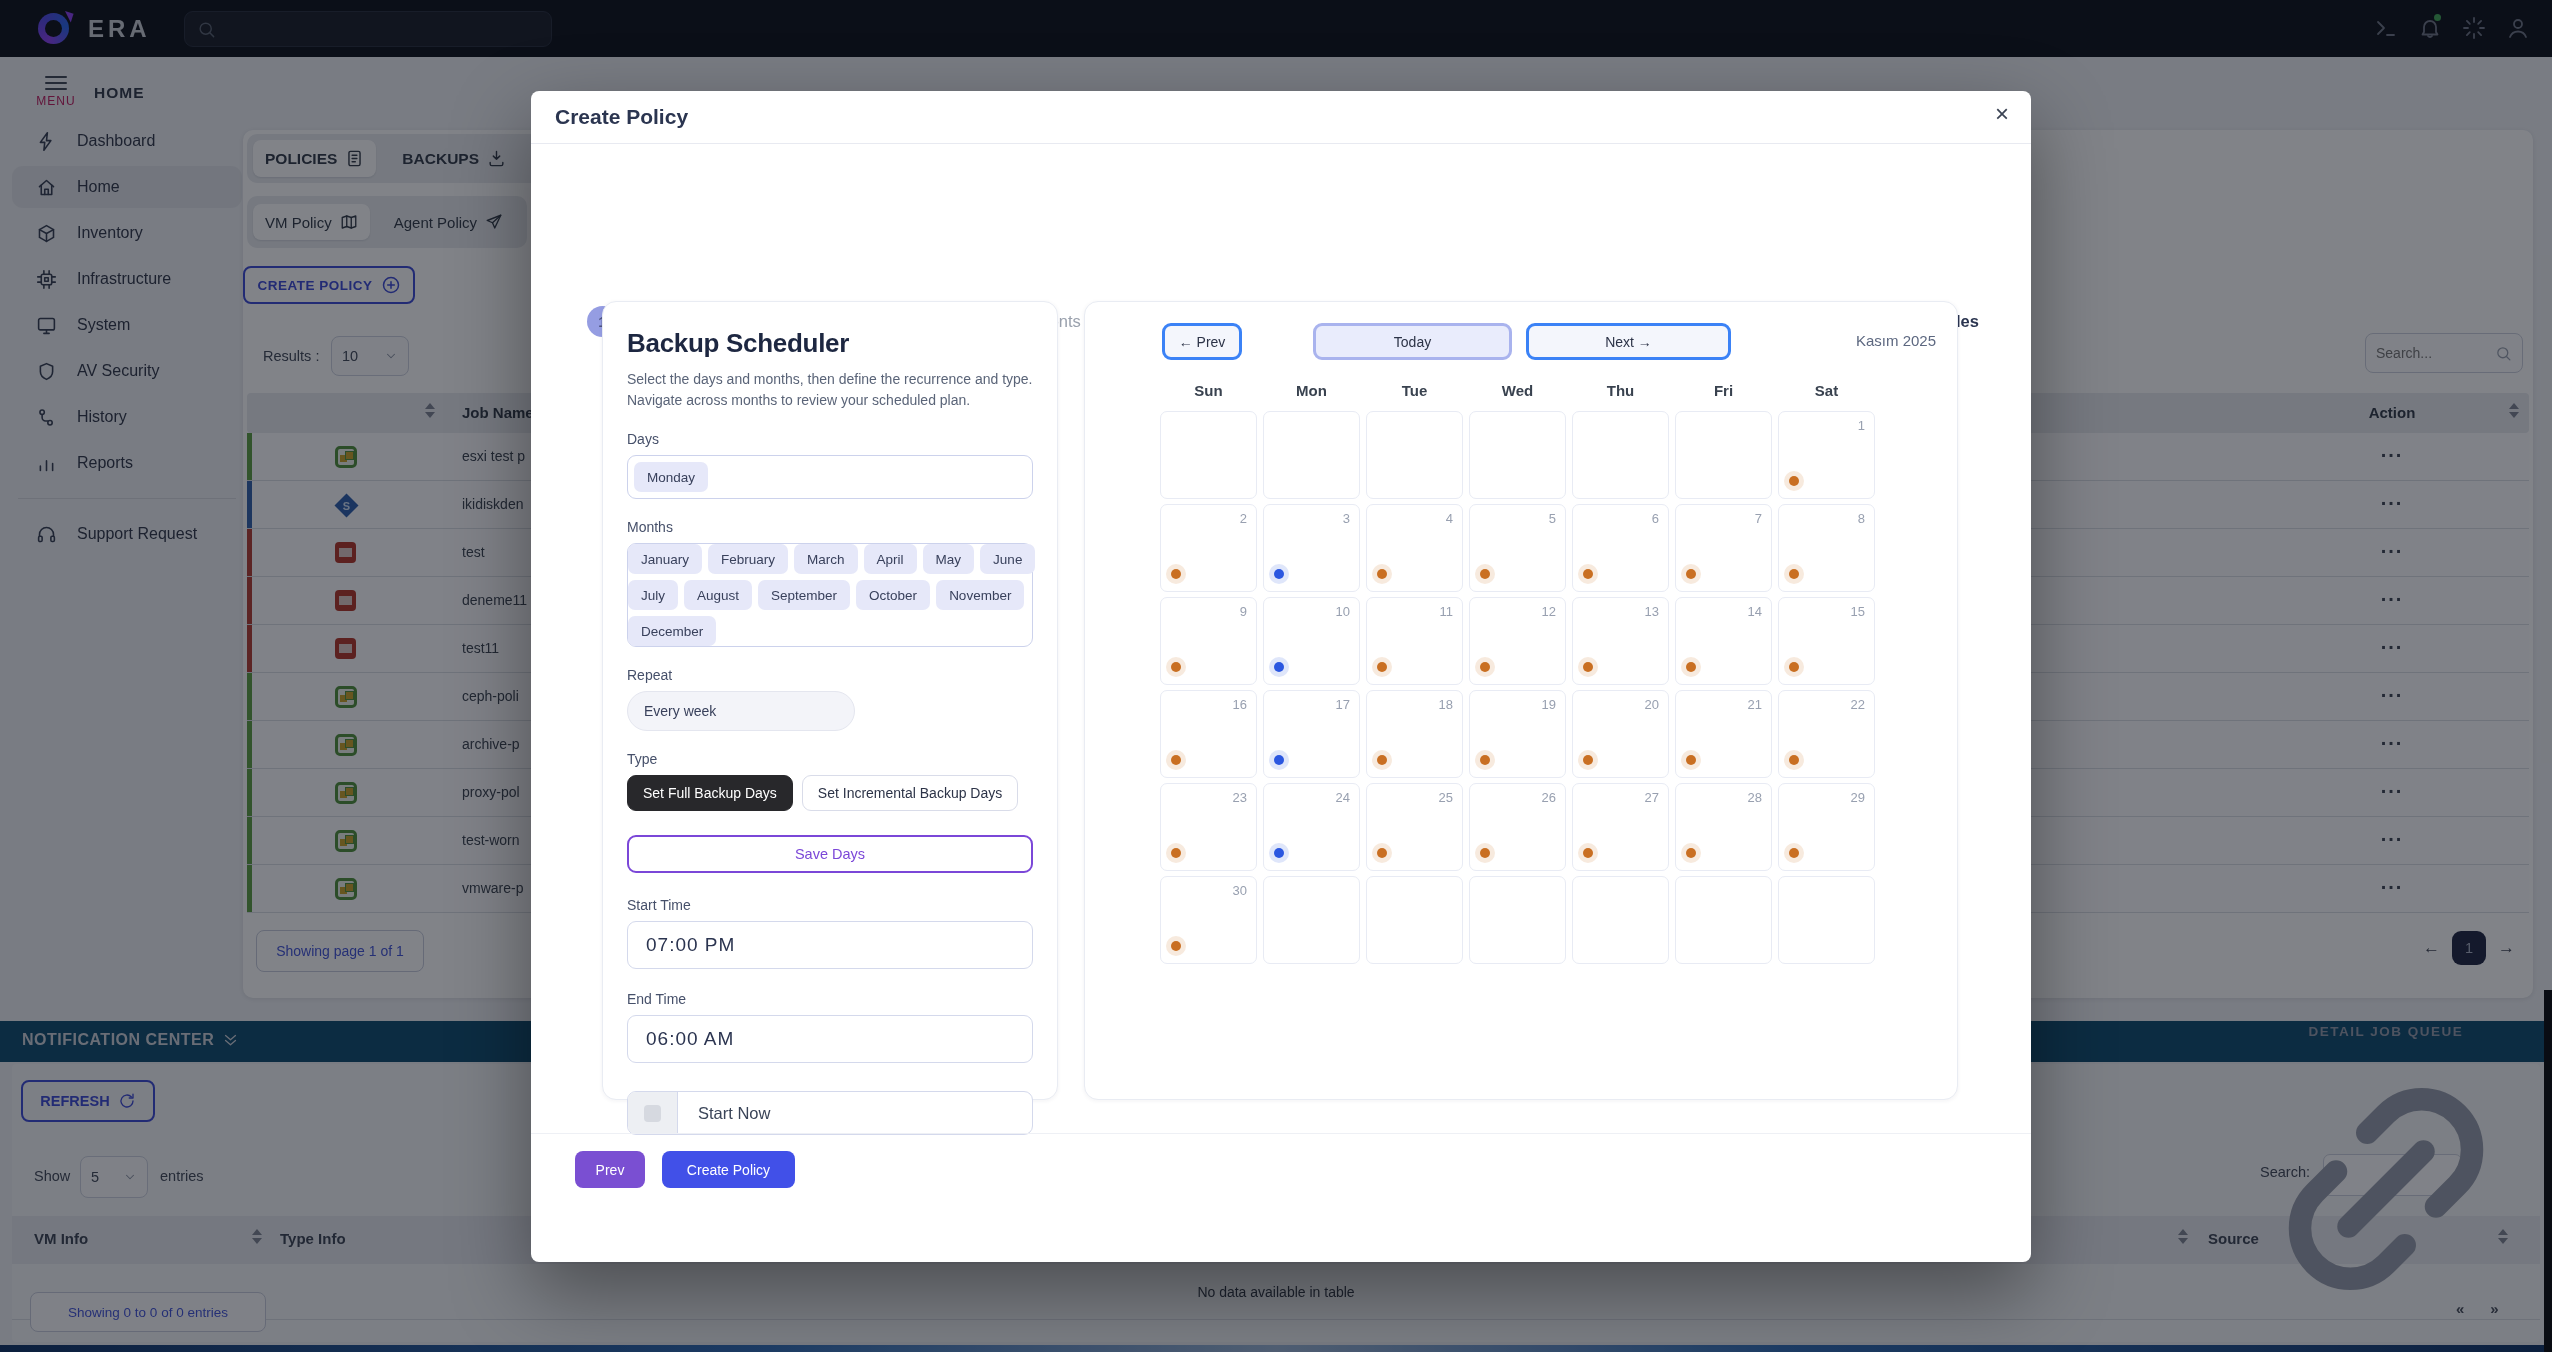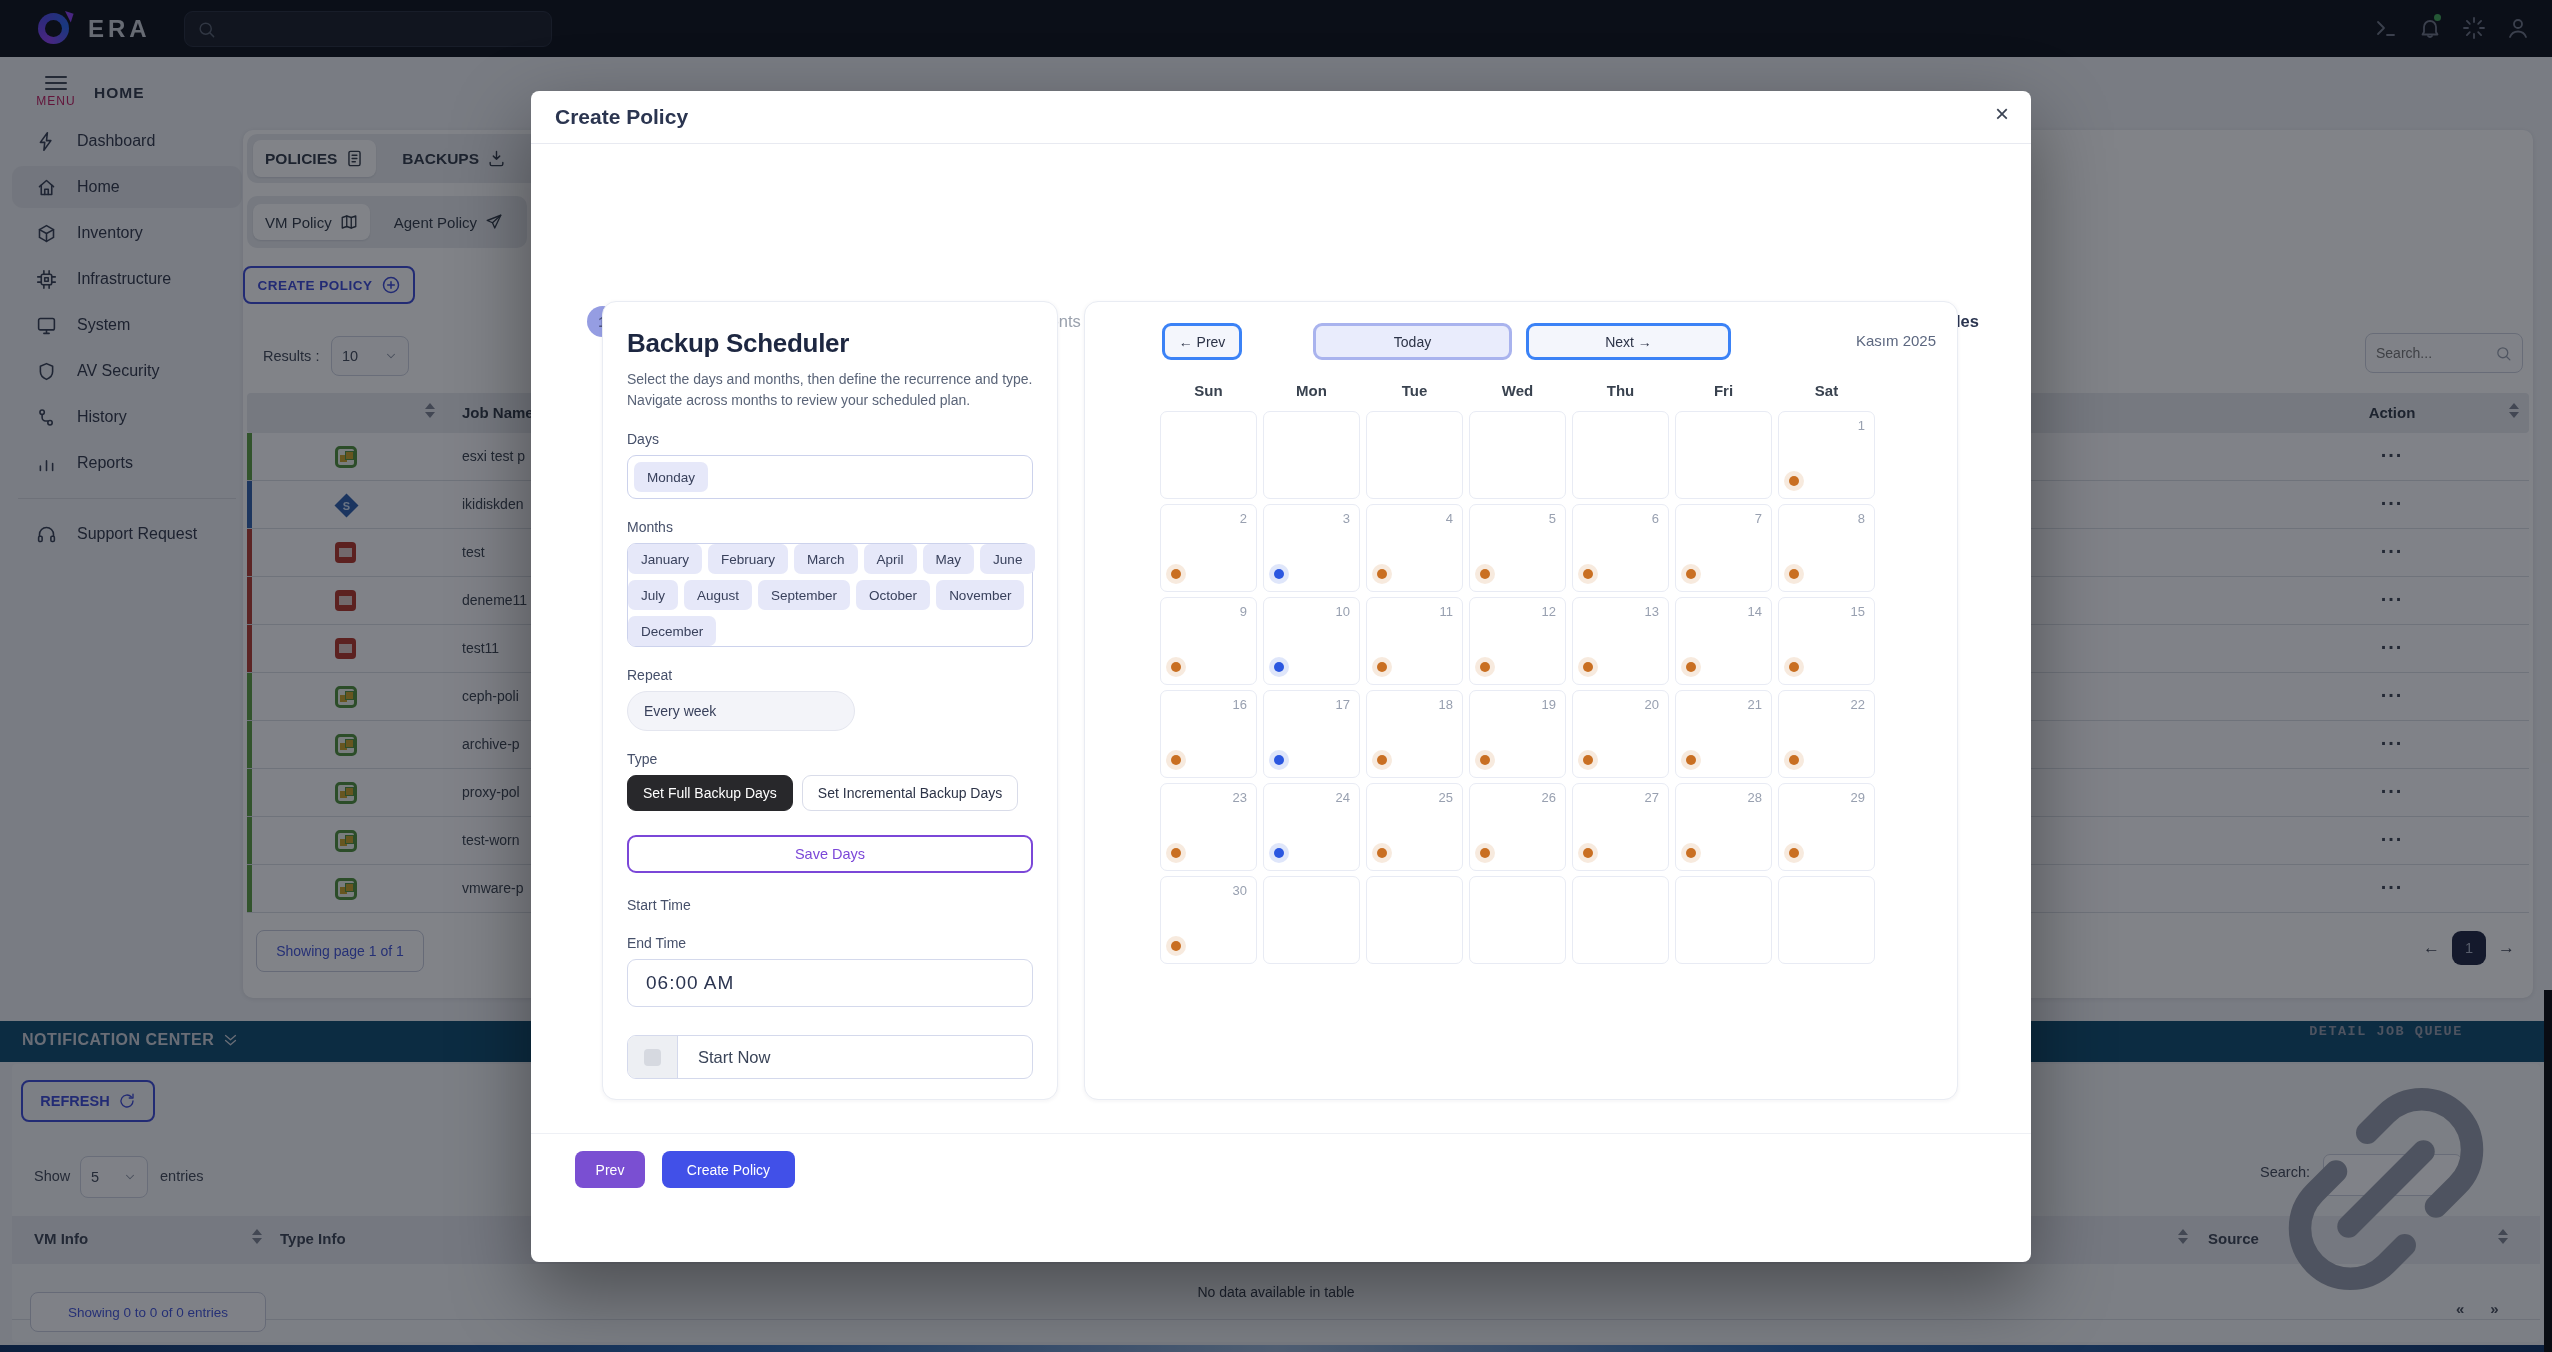--- a/index.html
+++ b/index.html
@@ -74,21 +74,21 @@
   .showing-btn { position:absolute; left:13px; top:800px; width:168px; height:42px; border:1px solid #c6cbdb; border-radius:8px; color:#4052d8; font-size:14px; display:flex; align-items:center; justify-content:center; background:#fff; cursor:pointer; }
   .pag-top { position:absolute; left:2180px; top:801px; display:flex; align-items:center; gap:12px; }
   .pag-arrow { font-size:17px; color:#3d4452; cursor:pointer; }
   .pag-page { width:34px; height:34px; border-radius:9px; background:#1c2340; color:#a9b0c4; font-size:14.5px; display:flex; align-items:center; justify-content:center; cursor:pointer; }
 
   
   .notifbar { position:absolute; left:0; top:1021px; width:2552px; height:41px; background:#0c4a6e; z-index:2; }
   .notif-title { position:absolute; left:22px; top:10px; font-size:16px; font-weight:bold; letter-spacing:.5px; color:#ced2da; display:flex; gap:8px; align-items:center; cursor:pointer; }
   .notif-title .icn { width:17px; height:17px; color:#ced2da; }
   .detailq { position:absolute; right:16px; top:3px; text-align:center; color:#959cab; }
-  .detailq .dq-label { font-size:13.5px; font-weight:600; letter-spacing:1.5px;font-family:Liberation Mono, monospace; }
+  .detailq .dq-label { font-size:13.5px; font-weight:600; letter-spacing:1.5px; }
   .detailq .icn { width:18px; height:18px; margin:2px auto 0; cursor:pointer; }
 
   
   .bottompanel { position:absolute; left:12px; top:1064px; width:2528px; height:278px; background:#f5f6f8; border-radius:4px; }
   .refresh-btn { position:absolute; left:9px; top:16px; width:134px; height:42px; border:2px solid #3a47d5; border-radius:8px; color:#3a47d5; font-size:14.5px; font-weight:bold; display:flex; align-items:center; justify-content:center; gap:8px; background:transparent; cursor:pointer; }
   .refresh-btn .icn { width:18px; height:18px; }
   .show-label { position:absolute; left:22px; top:104px; font-size:14.5px; color:#3f4757; }
   .show-select { position:absolute; left:68px; top:92px; width:68px; height:42px; }
   .entries-label { position:absolute; left:148px; top:104px; font-size:14.5px; color:#3f4757; }
   .bsearch-label { position:absolute; left:2248px; top:100px; font-size:14.5px; color:#3f4757; }
@@ -595,20 +595,21 @@
       </div>
     <div class="f-label">Repeat</div>
     <div class="repeat-box">Every week</div>
     <div class="f-label">Type</div>
     <div class="type-row">
         <div class="type-btn active">Set Full Backup Days</div>
         <div class="type-btn">Set Incremental Backup Days</div>
       </div>
     <button class="save-btn">Save Days</button>
     <div class="f-label" style="margin-top:24px">Start Time</div>
+    <div class="time-input">07:00 PM</div>
     <div class="f-label" style="margin-top:22px">End Time</div>
     <div class="time-input">06:00 AM</div>
     <div class="startnow">
       <div class="sn-cell">
           <div class="sn-check"></div>
         </div>
       <div class="sn-label">Start Now</div>
     </div>
   </div>
 

